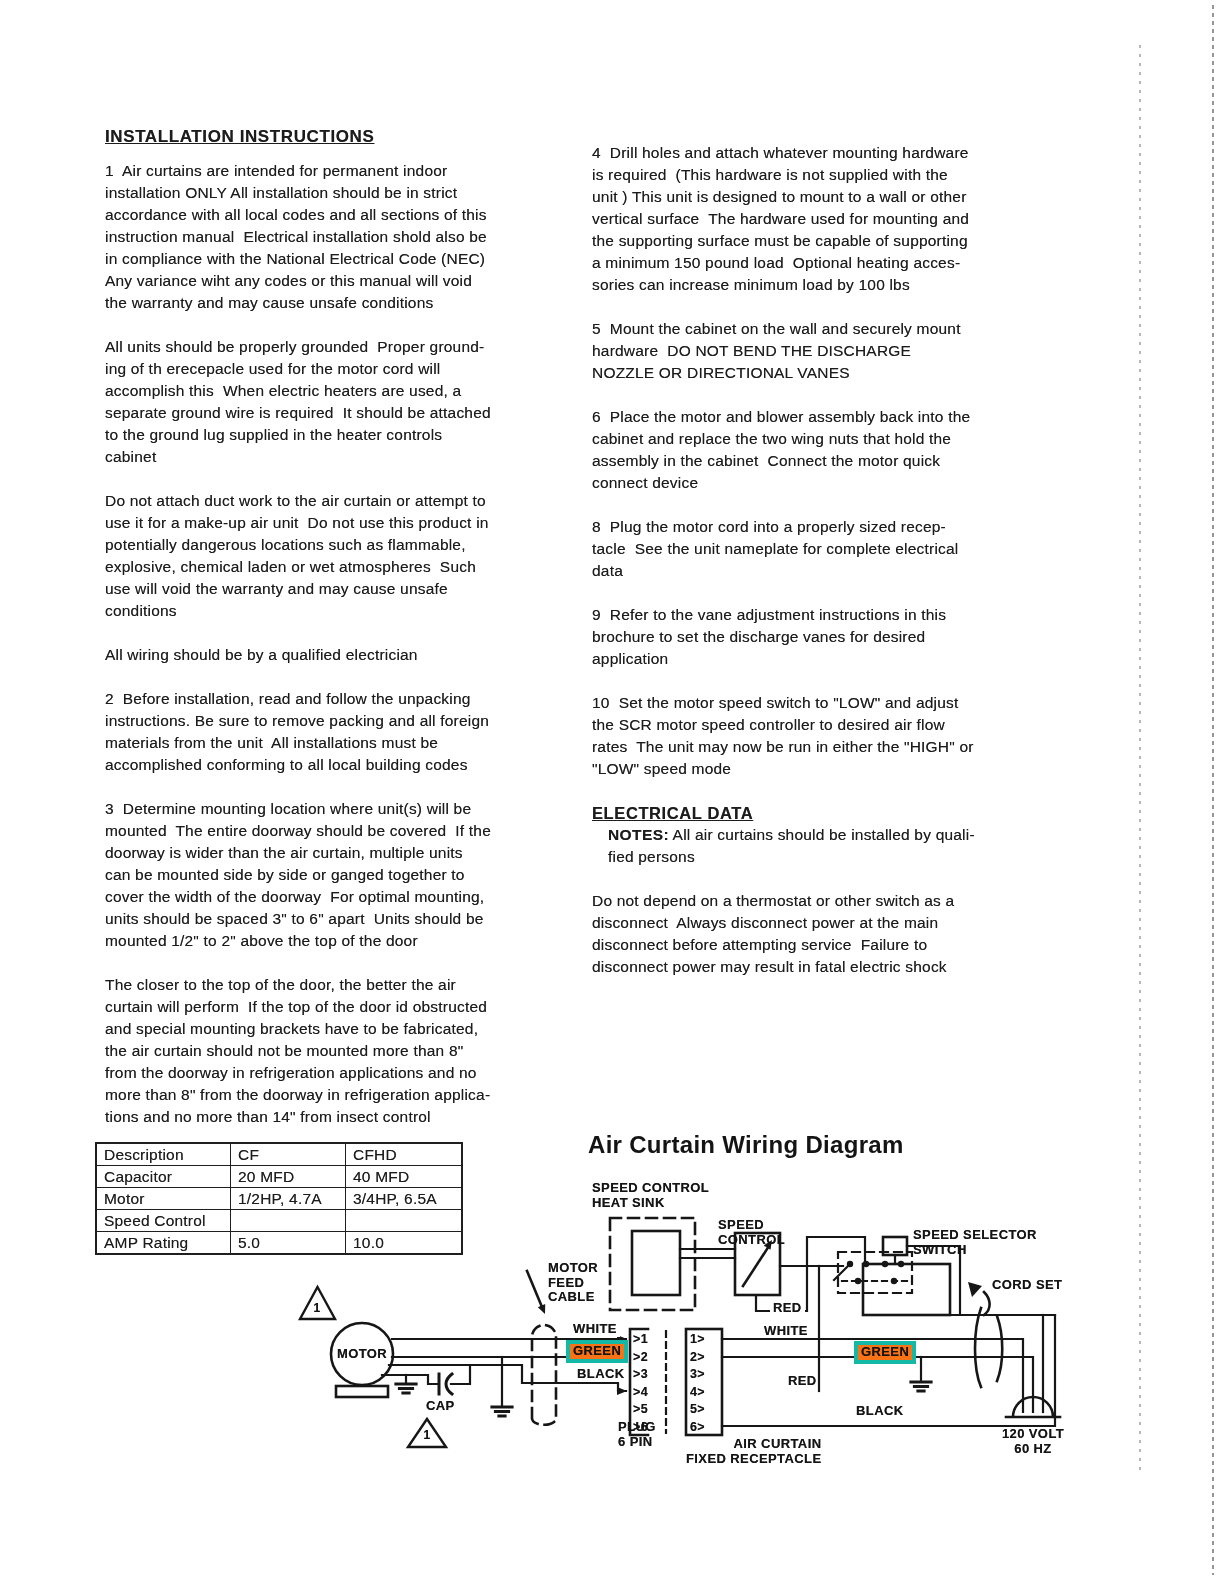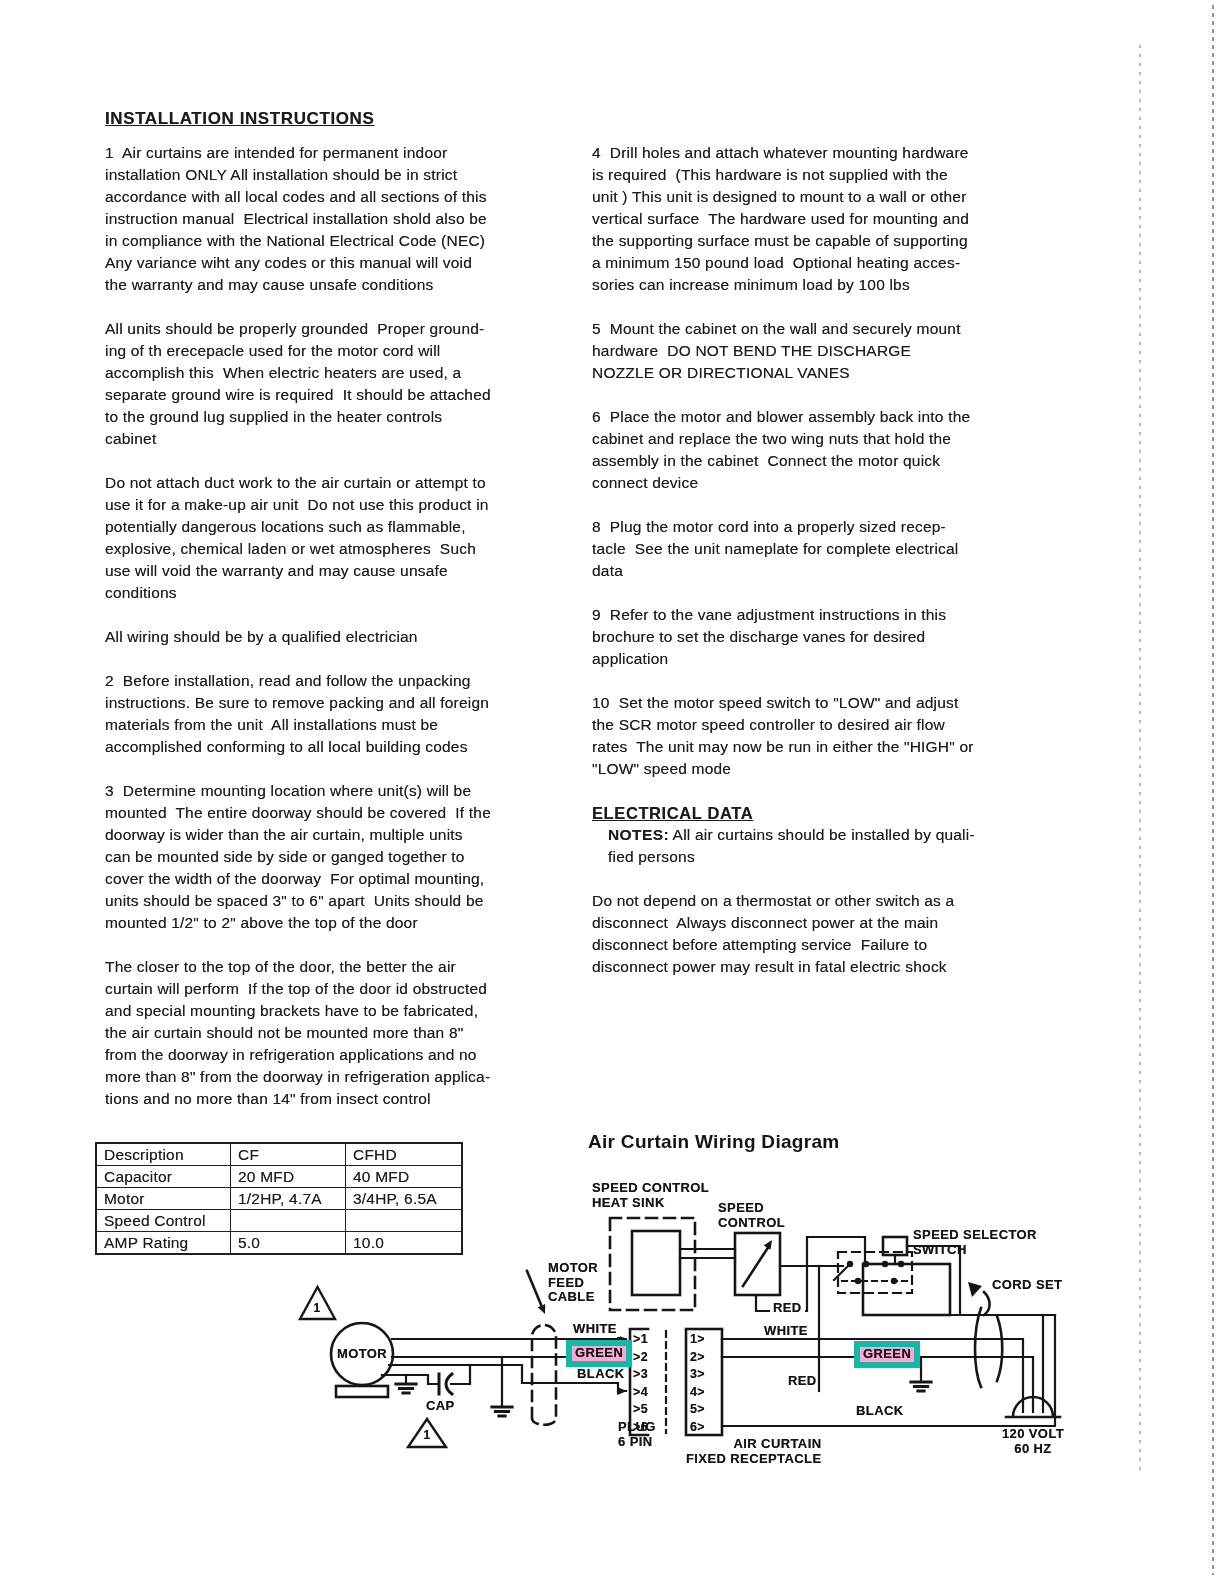--- a/index.html
+++ b/index.html
@@ -1,44 +1,44 @@
 <!DOCTYPE html>
 <html><head>
 <meta charset="utf-8">
 <style>
   html,body{margin:0;padding:0;background:#e8e8e8;}
   #page{position:relative;width:1222px;height:1580px;background:#ffffff;overflow:hidden;
         font-family:"Liberation Sans",sans-serif;color:#1c1c1c;}
   .col{position:absolute;font-size:15.5px;line-height:22px;letter-spacing:.2px;
        text-shadow:0 0 .4px rgba(0,0,0,.55);}
-  #left-col{left:105px;top:108px;width:462px;}
+  #left-col{left:105px;top:126px;width:462px;}
   #right-col{left:592px;top:130px;width:465px;}
   .para{white-space:pre-wrap;margin:12px 0 22px 0;}
   .doc-heading{font-size:17px;font-weight:bold;letter-spacing:.6px;text-decoration:underline;
                margin:0 0 6px 0;}
   .sub-heading{font-size:16.5px;font-weight:bold;letter-spacing:.6px;text-decoration:underline;
                margin:0;line-height:22px;}
   .notes{white-space:pre-wrap;margin:0 0 22px 16px;}
   .notes b{letter-spacing:.4px;}
   
   #spec-table{position:absolute;left:95px;top:1142px;border-collapse:collapse;
               font-size:15.5px;letter-spacing:.2px;text-shadow:0 0 .4px rgba(0,0,0,.55);}
   #spec-table td{border:1.6px solid #1f1f1f;height:21px;padding:0 4px 0 7px;}
   #spec-table{border:2.5px solid #1f1f1f;}
   .tc1{width:122px;} .tc2{width:103px;} .tc3{width:104px;}
   
   #diagram{position:absolute;left:280px;top:1125px;width:800px;height:430px;}
   #diagram svg{position:absolute;left:0;top:0;}
   .dlabel{position:absolute;font-weight:bold;font-size:13px;line-height:14.5px;
           white-space:pre;letter-spacing:.4px;color:#141414;
           text-shadow:0 0 .4px rgba(0,0,0,.6);}
-  .dtitle{position:absolute;left:308px;top:6px;font-size:19px;font-weight:bold;
+  .dtitle{position:absolute;left:308px;top:6px;font-size:24px;font-weight:bold;
           letter-spacing:.3px;white-space:pre;color:#141414;}
   .onwire{background:#fff;padding:0 3px;}
-  .boxed{background:#f9a8d4;border:6px solid #14b8a6;padding:0 3px;}
+  .boxed{background:#f97316;border:4px solid #14b8a6;padding:0 3px;}
   .pins{line-height:17.5px;font-size:12.5px;}
   .ctr{text-align:center;}
   
   .artifact-dots{position:absolute;width:2px;
      background:repeating-linear-gradient(to bottom, rgba(70,70,70,.55) 0 3px, transparent 3px 9px);}
   #artifact1{left:1139px;top:45px;height:1430px;opacity:.7;}
   #artifact2{left:1212px;top:5px;height:1570px;opacity:.85;
      background:repeating-linear-gradient(to bottom, rgba(50,50,50,.6) 0 4px, transparent 4px 8px);}
 </style>
 </head>
@@ -224,21 +224,21 @@
         <polygon points="337,262 347,266 337,270" fill="#161616" stroke="none"></polygon>
 
         <polygon points="37.5,162 55,194 20,194" stroke-width="2.4"></polygon>
         <polygon points="147,294 166,322 128,322" stroke-width="2.4"></polygon>
       </g>
     </svg>
 
     <div class="dtitle">Air Curtain Wiring Diagram</div>
     <div class="dlabel" style="left:312px;top:56px;">SPEED CONTROL
 HEAT SINK</div>
-    <div class="dlabel" style="left:438px;top:76px;">SPEED
+    <div class="dlabel" style="left:438px;top:93px;">SPEED
 CONTROL</div>
     <div class="dlabel" style="left:633px;top:103px;">SPEED SELECTOR
 SWITCH</div>
     <div class="dlabel" style="left:712px;top:153px;">CORD SET</div>
     <div class="dlabel" style="left:268px;top:136px;">MOTOR
 FEED
 CABLE</div>
     <div class="dlabel onwire" style="left:490px;top:176px;">RED</div>
     <div class="dlabel onwire" style="left:290px;top:197px;">WHITE</div>
     <div class="dlabel boxed" style="left:286px;top:215px;">GREEN</div>

